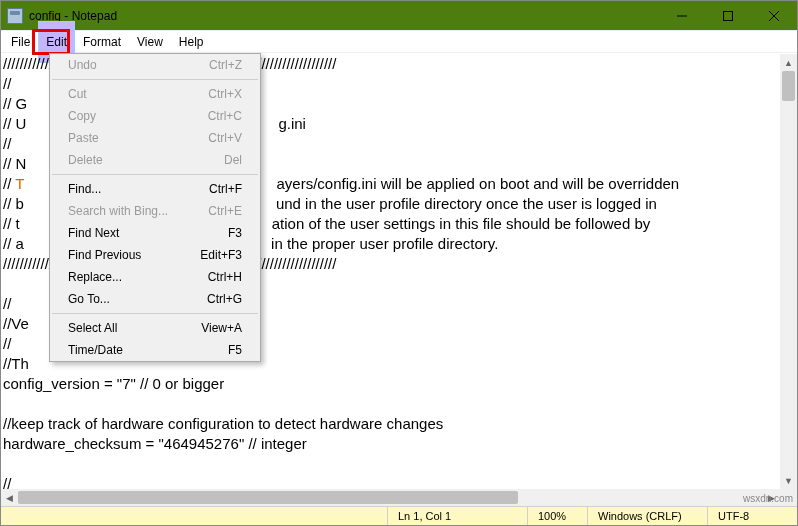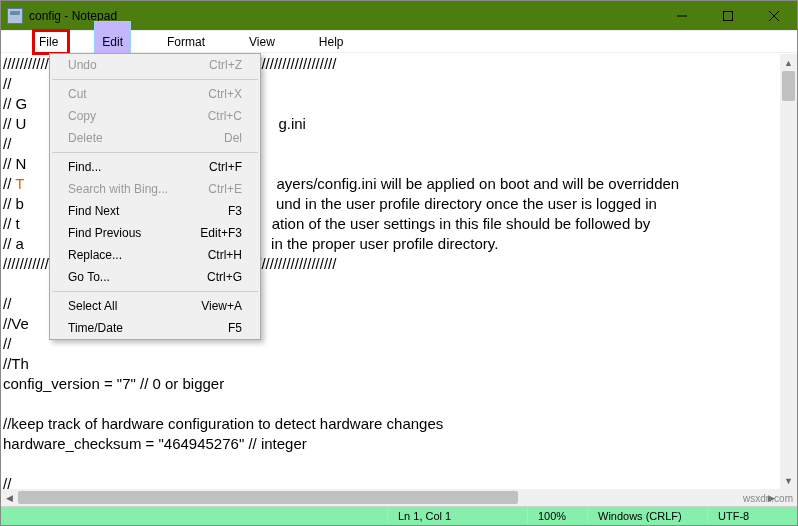--- a/index.html
+++ b/index.html
@@ -5,40 +5,40 @@
 * { box-sizing: border-box; margin: 0; padding: 0; font-family: "Segoe UI", Tahoma, sans-serif; }
 body { background: #fff; width: 798px; height: 526px; overflow: hidden; position: relative; border: 1px solid #888; }
 .titlebar { height: 30px; background: #4d7c0f; display: flex; align-items: center; padding: 0 0 0 6px; border-bottom: 1px solid #eee; }
 .title-icon { width: 16px; height: 16px; background: #b0c4de; border: 1px solid #5a7a9a; display: inline-block; position: relative; }
 .title-icon::after { content: ""; position: absolute; left: 2px; top: 2px; right: 2px; height: 4px; background: #6a8aa8; border-radius: 1px; }
 .title-text { flex: 1; font-size: 12px; padding-left: 6px; }
 .win-buttons { display: flex; }
 .win-btn { width: 46px; height: 30px; display: flex; align-items: center; justify-content: center; font-size: 13px; }
 .win-btn svg { pointer-events: none; }
 .menubar { height: 22px; background: #fff; display: flex; align-items: center; border-bottom: 1px solid #f0f0f0; font-size: 12px; padding-left: 2px; position: relative; }
-.menubar .menu-item { padding: 2px 8px; margin-left: 28px; }
+.menubar .menu-item { padding: 2px 8px; }
 .menubar .menu-item.open { background: #c4b5fd; border: 1px solid #99d1ff; padding: 13px 7px; }
 .hl-red { position: absolute; border: 3px solid #e60000; pointer-events: none; }
 #hl-edit { left: 31px; top: 28px; width: 38px; height: 26px; }
 #hl-find { left: 58px; top: 199px; width: 70px; height: 24px; }
 .dropdown { position: absolute; left: 48px; top: 52px; width: 212px; background: #f0f0f0; border: 1px solid #aaa; box-shadow: 3px 3px 5px rgba(0,0,0,0.25); font-size: 12px; z-index: 10; }
 .dd-row { display: flex; justify-content: space-between; align-items: center; height: 22px; padding: 0 18px; color: #000; }
 .dd-row.disabled { color: #9a9a9a; }
 .dd-sep { height: 1px; background: #cfcfcf; margin: 3px 2px; }
 .editor { position: absolute; left: 2px; right: 17px; top: 54px; bottom: 36px; font-family: Consolas, "Courier New", monospace; font-size: 15px; line-height: 18px; white-space: pre; color: #000; overflow: hidden; }
 .scroll-v { position: absolute; right: 0; top: 53px; bottom: 36px; width: 17px; background: #f0f0f0; }
 .scroll-v .arrow { height: 17px; display: flex; align-items: center; justify-content: center; color: #666; font-size: 9px; }
 .scroll-v .thumb { position: absolute; top: 17px; left: 2px; right: 2px; height: 30px; background: #c0c0c0; border-radius: 2px; }
 .scroll-h { position: absolute; left: 0; right: 17px; bottom: 19px; height: 17px; background: #f0f0f0; }
 .scroll-h .arrow { width: 17px; height: 17px; display: flex; align-items: center; justify-content: center; color: #666; font-size: 9px; position: absolute; top: 0; }
 .scroll-h .arrow.left { left: 0; }
 .scroll-h .arrow.right { right: 0; }
 .scroll-h .thumb { position: absolute; left: 17px; top: 2px; bottom: 2px; width: 500px; background: #c0c0c0; border-radius: 2px; }
 .corner { position: absolute; right: 0; bottom: 19px; width: 17px; height: 17px; background: #f0f0f0; }
-.statusbar { position: absolute; left: 0; right: 0; bottom: 0; height: 19px; background: #86efac; border-top: 1px solid #d0d0d0; display: flex; font-size: 11px; align-items: center; }
+.statusbar { position: absolute; left: 0; right: 0; bottom: 0; height: 19px; background: #fef9c3; border-top: 1px solid #d0d0d0; display: flex; font-size: 11px; align-items: center; }
 .status-cell { border-left: 1px solid #d0d0d0; height: 100%; display: flex; align-items: center; padding: 0 10px; }
 .status-spacer { flex: 1; }
 .watermark { position: absolute; right: 4px; bottom: 21px; font-size: 10px; color: #888; font-family: sans-serif; }
 .editor .orange { color: #d66a00; }
 </style>
 </head>
 <body>
 
 <div class="titlebar">
   <span class="title-icon"></span>
@@ -80,20 +80,24 @@
       <span>Ctrl+Z</span>
     </div>
   <div class="dd-sep"></div>
   <div class="dd-row disabled">
       <span>Cut</span>
       <span>Ctrl+X</span>
     </div>
   <div class="dd-row disabled">
       <span>Copy</span>
       <span>Ctrl+C</span>
+    </div>
+  <div class="dd-row disabled">
+      <span>Paste</span>
+      <span>Ctrl+V</span>
     </div>
   <div class="dd-row disabled">
       <span>Delete</span>
       <span>Del</span>
     </div>
   <div class="dd-sep"></div>
   <div class="dd-row">
       <span>Find...</span>
       <span>Ctrl+F</span>
     </div>

